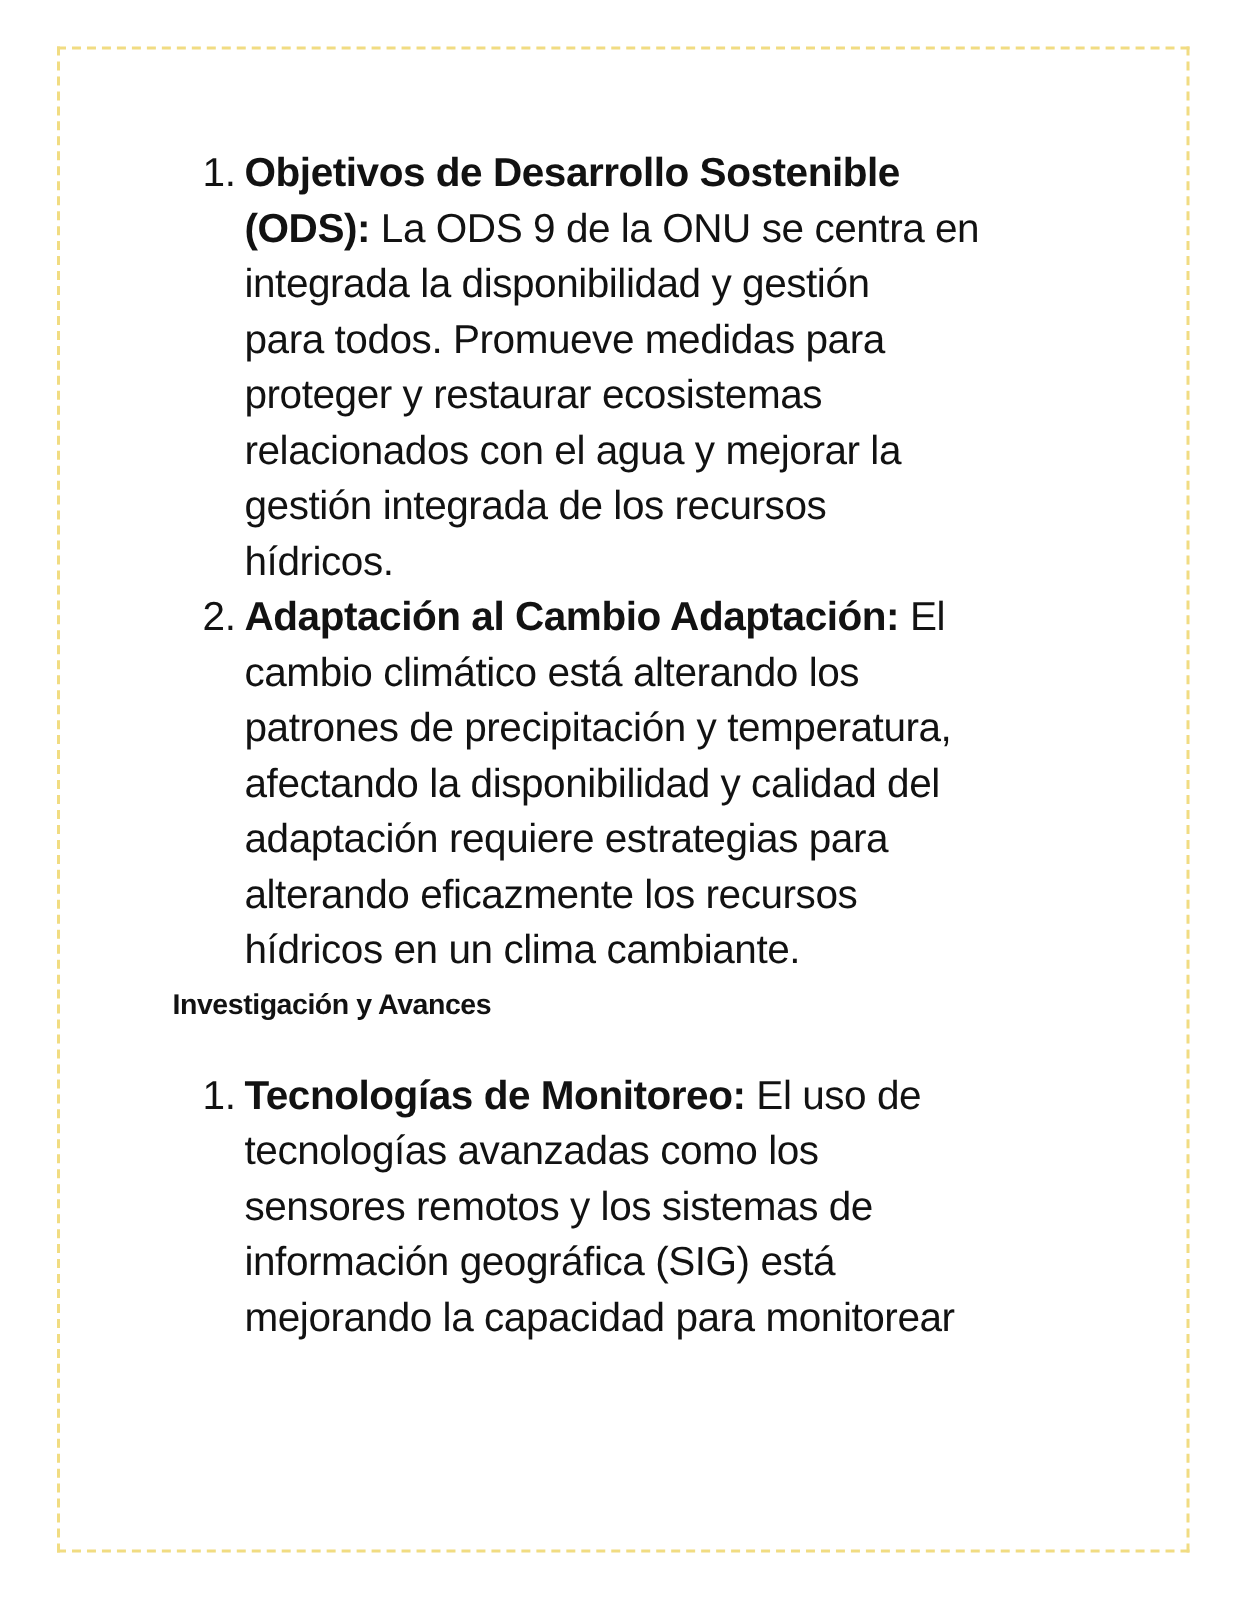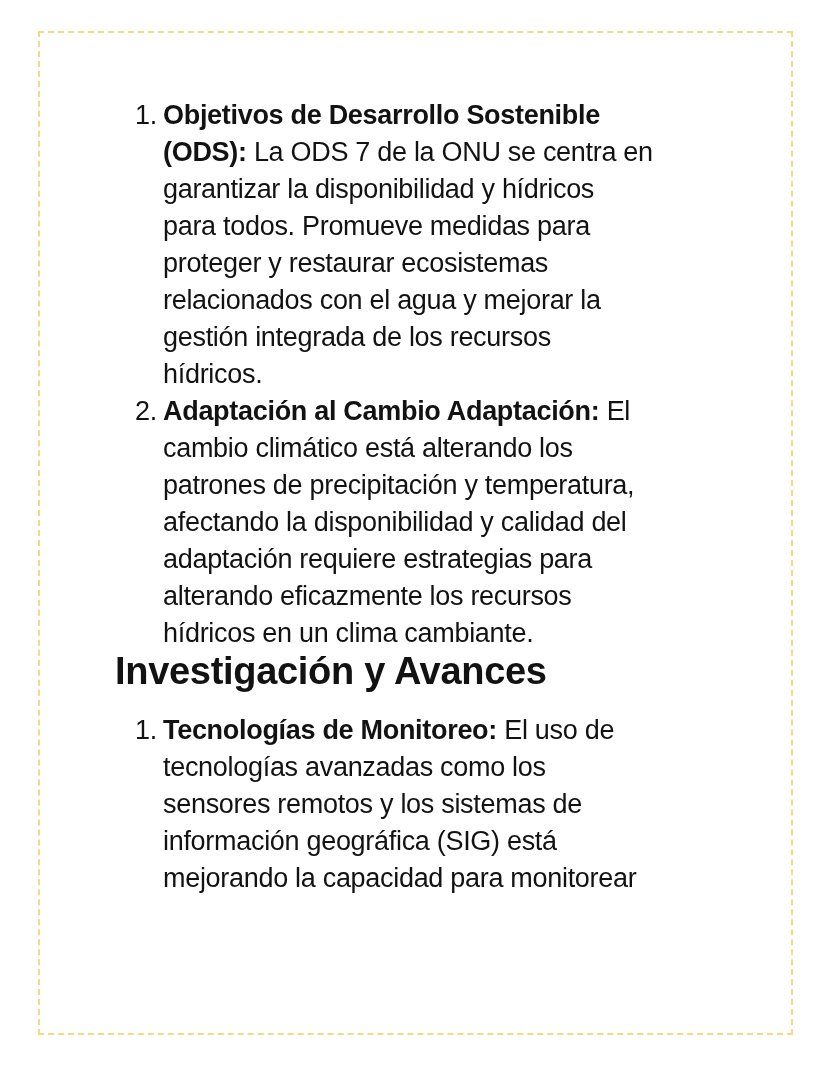--- a/index.html
+++ b/index.html
@@ -52,40 +52,40 @@
     width: 572px;
   }
   .line {
     white-space: nowrap;
   }
   .line b {
     font-weight: 700;
   }
   h2.heading {
     margin: 0 0 22px 0;
-    font-size: 38px;
+    font-size: 19px;
     line-height: 38px;
     font-weight: 700;
     letter-spacing: -0.3px;
   }
 </style>
 </head>
 <body>
 
 <div class="page">
   <div class="frame">
     <div class="doc">
 
       <ol class="list">
           <li class="item">
             <span class="marker">1.</span>
             <div class="body">
               <div class="line"><b>Objetivos de Desarrollo Sostenible</b></div>
-              <div class="line"><b>(ODS):</b><span> La ODS 7 de la ONU se centra en</span></div>
-              <div class="line"><span>garantizar la disponibilidad y hídricos</span></div>
+              <div class="line"><b>(ODS):</b><span> La ODS 9 de la ONU se centra en</span></div>
+              <div class="line"><span>integrada la disponibilidad y gestión</span></div>
               <div class="line"><span>para todos. Promueve medidas para</span></div>
               <div class="line"><span>proteger y restaurar ecosistemas</span></div>
               <div class="line"><span>relacionados con el agua y mejorar la</span></div>
               <div class="line"><span>gestión integrada de los recursos</span></div>
               <div class="line"><span>hídricos.</span></div>
             </div>
           </li>
           <li class="item">
             <span class="marker">2.</span>
             <div class="body">

